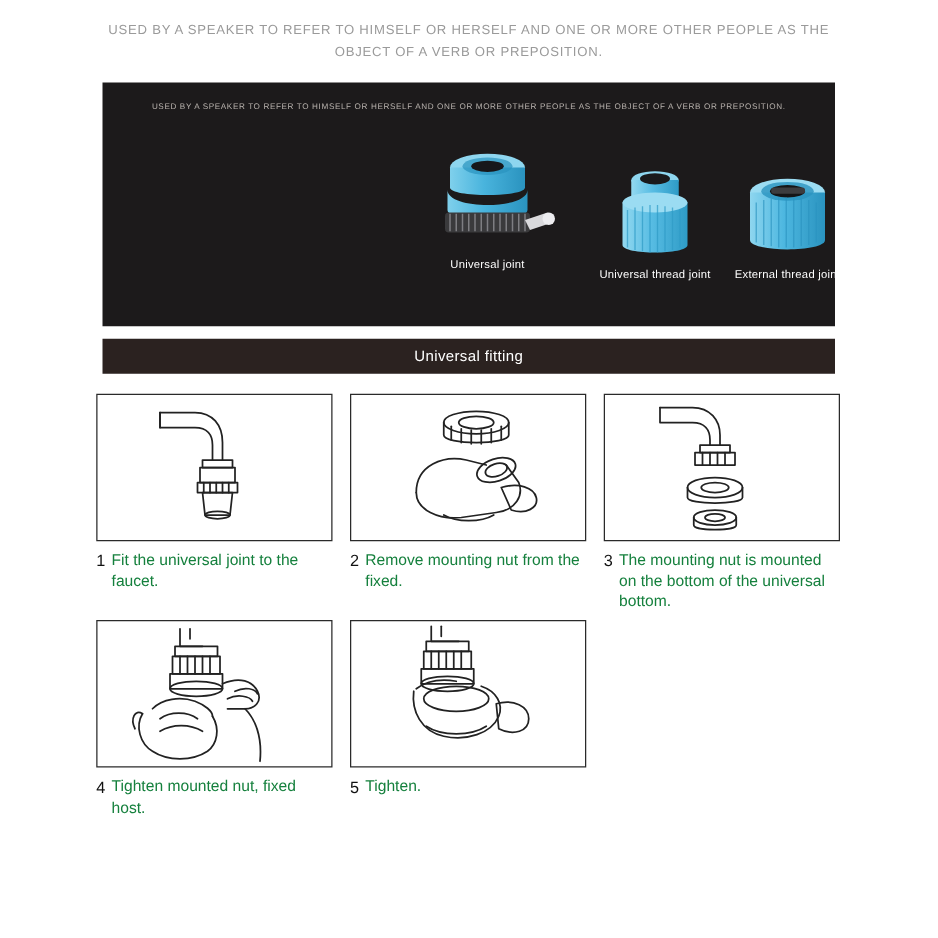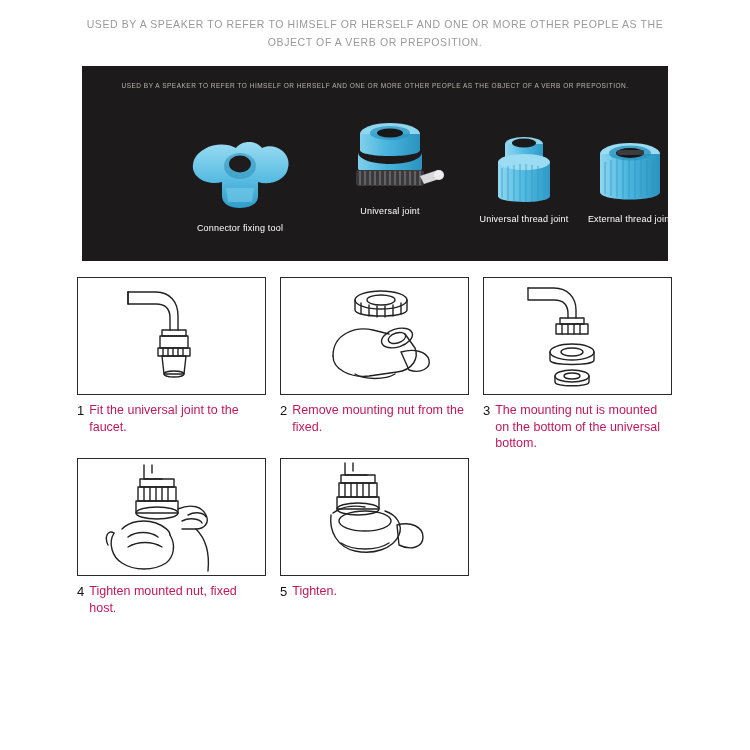--- a/index.html
+++ b/index.html
@@ -123,54 +123,36 @@
   }
   .step-num {
     font-size: 13px;
     color: #111;
     line-height: 1.35;
     margin-right: 5px;
     flex: 0 0 auto;
   }
   .step-desc {
     font-size: 12.5px;
-    color: #be185d;
+    color: #15803d;
     line-height: 1.35;
   }
 </style>
 </head>
 <body>
 
 <div id="page">
 
   <p class="page-subtitle">USED BY A SPEAKER TO REFER TO HIMSELF OR HERSELF AND ONE OR MORE OTHER PEOPLE AS THE OBJECT OF A VERB OR PREPOSITION.</p>
 
   <div class="hero">
     <div class="hero-caption">USED BY A SPEAKER TO REFER TO HIMSELF OR HERSELF AND ONE OR MORE OTHER PEOPLE AS THE OBJECT OF A VERB OR PREPOSITION.</div>
 
     <div class="parts-row">
 
-      <div class="part" style="left:88px; top:18px; width:140px; height:100px;">
-        <svg width="140" height="100" viewBox="0 0 140 100">
-          <defs>
-            <linearGradient id="g1" x1="0" y1="0" x2="0" y2="1">
-              <stop offset="0%" stop-color="#9adcf2"></stop>
-              <stop offset="55%" stop-color="#5bbde2"></stop>
-              <stop offset="100%" stop-color="#2f9ec9"></stop>
-            </linearGradient>
-          </defs>
-          <path d="M24 30 C30 16, 52 10, 66 18 C72 10, 86 10, 92 18 C104 12, 122 22, 118 38
-                   C116 50, 100 56, 88 52 L88 66 C88 74, 80 78, 70 78 C60 78, 52 74, 52 66 L52 52
-                   C36 56, 18 46, 24 30 Z" fill="url(#g1)"></path>
-          <ellipse cx="70" cy="36" rx="16" ry="13" fill="#2b8fba" opacity="0.55"></ellipse>
-          <ellipse cx="70" cy="34" rx="11" ry="8.5" fill="#1e1c1d"></ellipse>
-          <path d="M56 58 L84 58 L82 72 L58 72 Z" fill="#74c8e8" opacity="0.65"></path>
-        </svg>
-        <div class="part-label">Connector fixing tool</div>
-      </div>
 
       <div class="part" style="left:238px; top:-6px; width:140px; height:120px;">
         <svg width="140" height="120" viewBox="0 0 140 120">
           <defs>
             <linearGradient id="g2" x1="0" y1="0" x2="1" y2="0">
               <stop offset="0%" stop-color="#7fd0ec"></stop>
               <stop offset="45%" stop-color="#49b4dd"></stop>
               <stop offset="100%" stop-color="#2a93bf"></stop>
             </linearGradient>
           </defs>
@@ -258,20 +240,23 @@
               <line x1="77" y1="34" x2="77" y2="70"></line>
             <line x1="83" y1="36" x2="83" y2="68"></line>
           </g>
         </svg>
         <div class="part-label" style="left:50%; margin-left:-80px; top:88px">External thread joint</div>
       </div>
 
     </div>
   </div>
 
+  <div class="section-bar">
+    <span>Universal fitting</span>
+  </div>
 
   <div class="steps">
 
     <div class="steps-row">
 
       <div class="step">
         <div class="step-figure">
           <svg width="189" height="118" viewBox="0 0 189 118">
             <g fill="none" stroke="#222" stroke-width="1.4" stroke-linecap="round" stroke-linejoin="round">
               <path d="M50 14 L78 14 C92 14 100 24 100 38 L100 52"></path>

